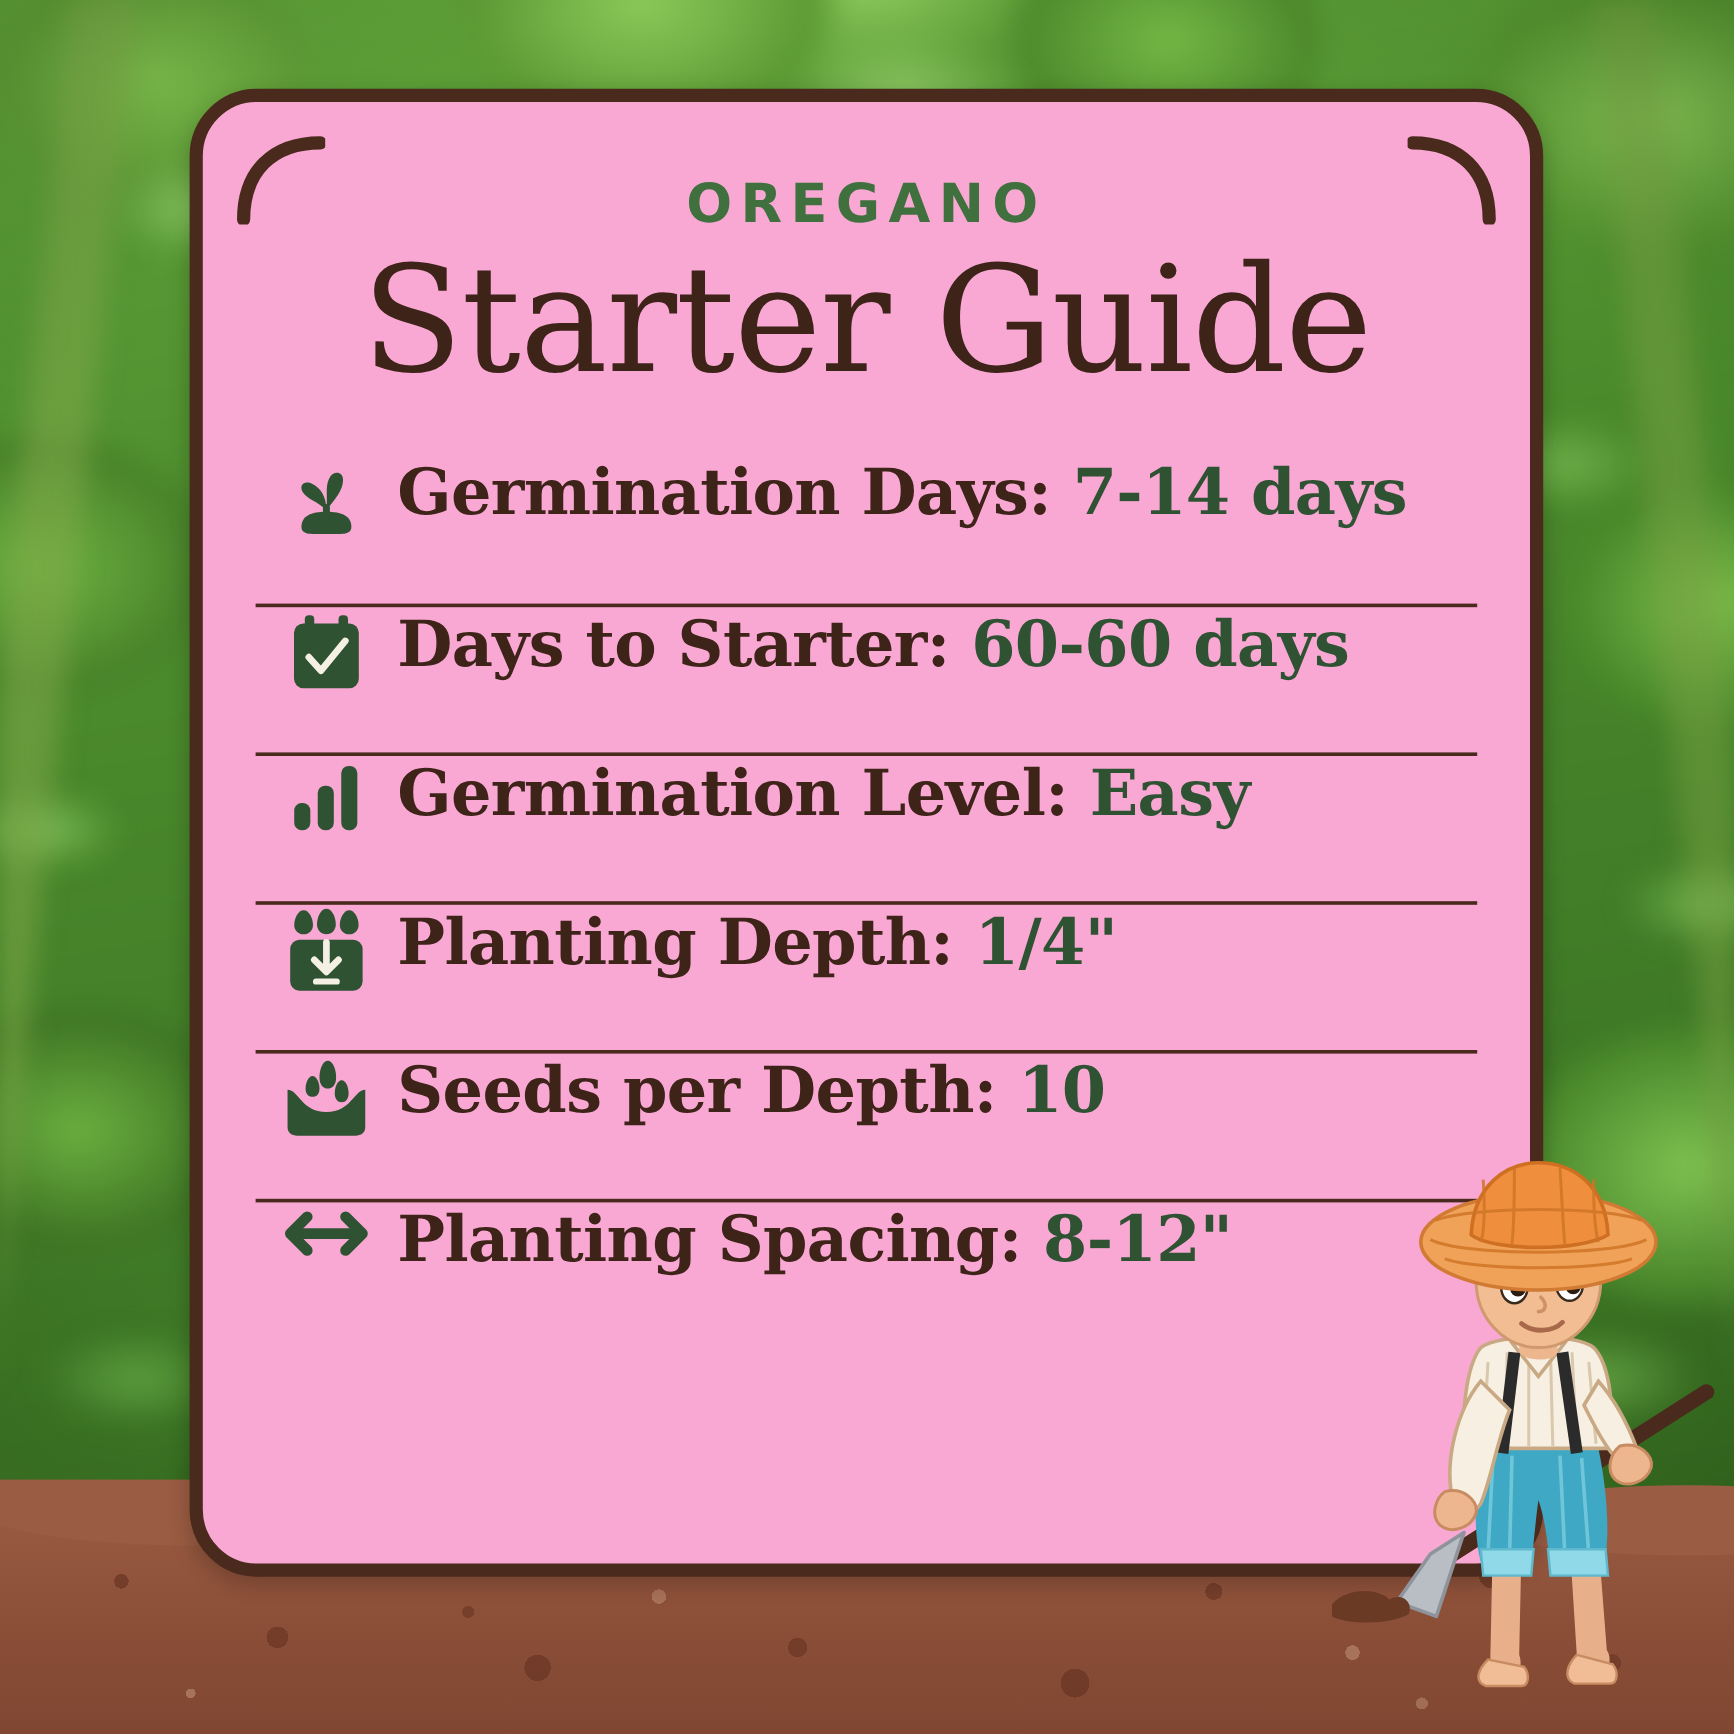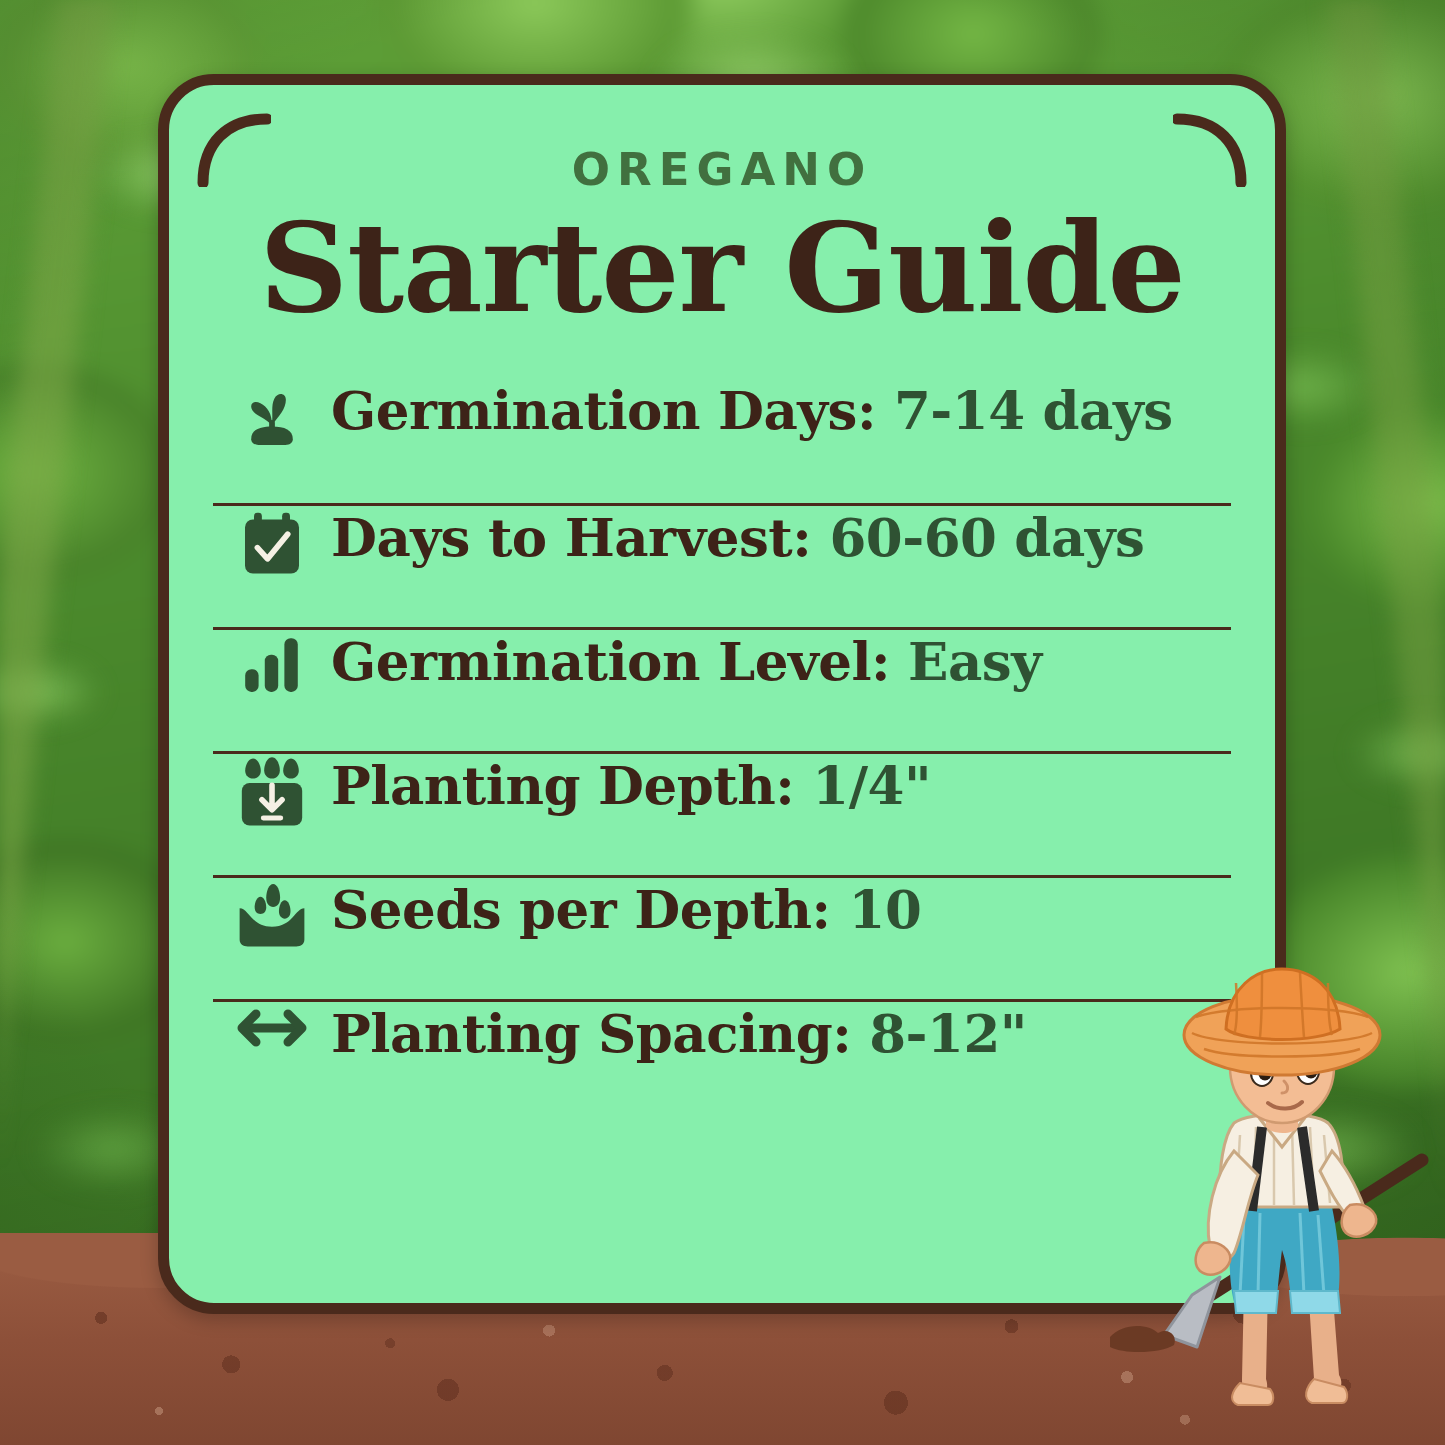--- a/index.html
+++ b/index.html
@@ -89,40 +89,40 @@
       radial-gradient(circle 5px at 27% 52%, rgba(92,44,28,.45) 0 100%, transparent 0),
       radial-gradient(circle 4px at 50% 18%, rgba(200,155,130,.4) 0 100%, transparent 0),
       radial-gradient(circle 6px at 66% 24%, rgba(92,44,28,.4) 0 100%, transparent 0),
       radial-gradient(circle 5px at 82% 88%, rgba(205,162,136,.4) 0 100%, transparent 0),
       radial-gradient(circle 8px at 19% 22%, rgba(92,44,28,.4) 0 100%, transparent 0);
   }
 
   
   #card {
     position:absolute; left:158px; top:74px; width:1128px; height:1240px;
-    background:#86efac;
+    background:#f9a8d4;
     border:11px solid #4a2a1c;
     border-radius:56px;
     box-shadow:0 6px 18px rgba(0,0,0,.22);
   }
   .corner-arc { position:absolute; width:74px; height:74px; }
   .corner-arc svg { width:100%; height:100%; display:block; }
   .ca-tl { left:28px; top:28px; }
   .ca-tr { right:28px; top:28px; transform:scaleX(-1); }
 
   #header { padding-top:58px; text-align:center; }
   #subtitle {
     font-family:"DejaVu Sans", sans-serif;
     font-weight:700; font-size:45px; letter-spacing:7px;
     color:#41703f;
   }
   #title {
     margin-top:6px;
     font-family:"DejaVu Serif", serif;
-    font-weight:700; font-size:123px; line-height:1.08;
+    font-weight:400; font-size:123px; line-height:1.08;
     color:#3d2318; letter-spacing:-1px;
   }
 
   #rows { margin-top:44px; padding:0 44px; }
   .row { display:flex; align-items:flex-start; height:124px; }
   .row + .row { border-top:3px solid #4a2a1c; }
   .icon-cell {
     width:118px; min-width:118px; display:flex;
     align-items:center; justify-content:center;
   }
@@ -191,21 +191,21 @@
     <div class="row">
       <div class="icon-cell">
         <svg width="72" height="72" viewBox="0 0 64 64">
           <rect x="16" y="6" width="7" height="12" rx="3" fill="#2f5233"></rect>
           <rect x="41" y="6" width="7" height="12" rx="3" fill="#2f5233"></rect>
           <rect x="8" y="12" width="48" height="48" rx="7" fill="#2f5233"></rect>
           <path d="M19 37 L28 47 L46 25" fill="none" stroke="#f5f0e4" stroke-width="5" stroke-linecap="round" stroke-linejoin="round"></path>
         </svg>
       </div>
       <div class="text-cell">
-        <span class="lbl">Days to Harvest: </span><span class="val">60-60 days</span>
+        <span class="lbl">Days to Starter: </span><span class="val">60-60 days</span>
       </div>
     </div>
 
     <div class="row">
       <div class="icon-cell">
         <svg width="66" height="66" viewBox="0 0 64 64">
           <rect x="6" y="38" width="13" height="22" rx="6" fill="#2f5233"></rect>
           <rect x="25" y="24" width="13" height="36" rx="6" fill="#2f5233"></rect>
           <rect x="44" y="8" width="13" height="52" rx="6" fill="#2f5233"></rect>
         </svg>

